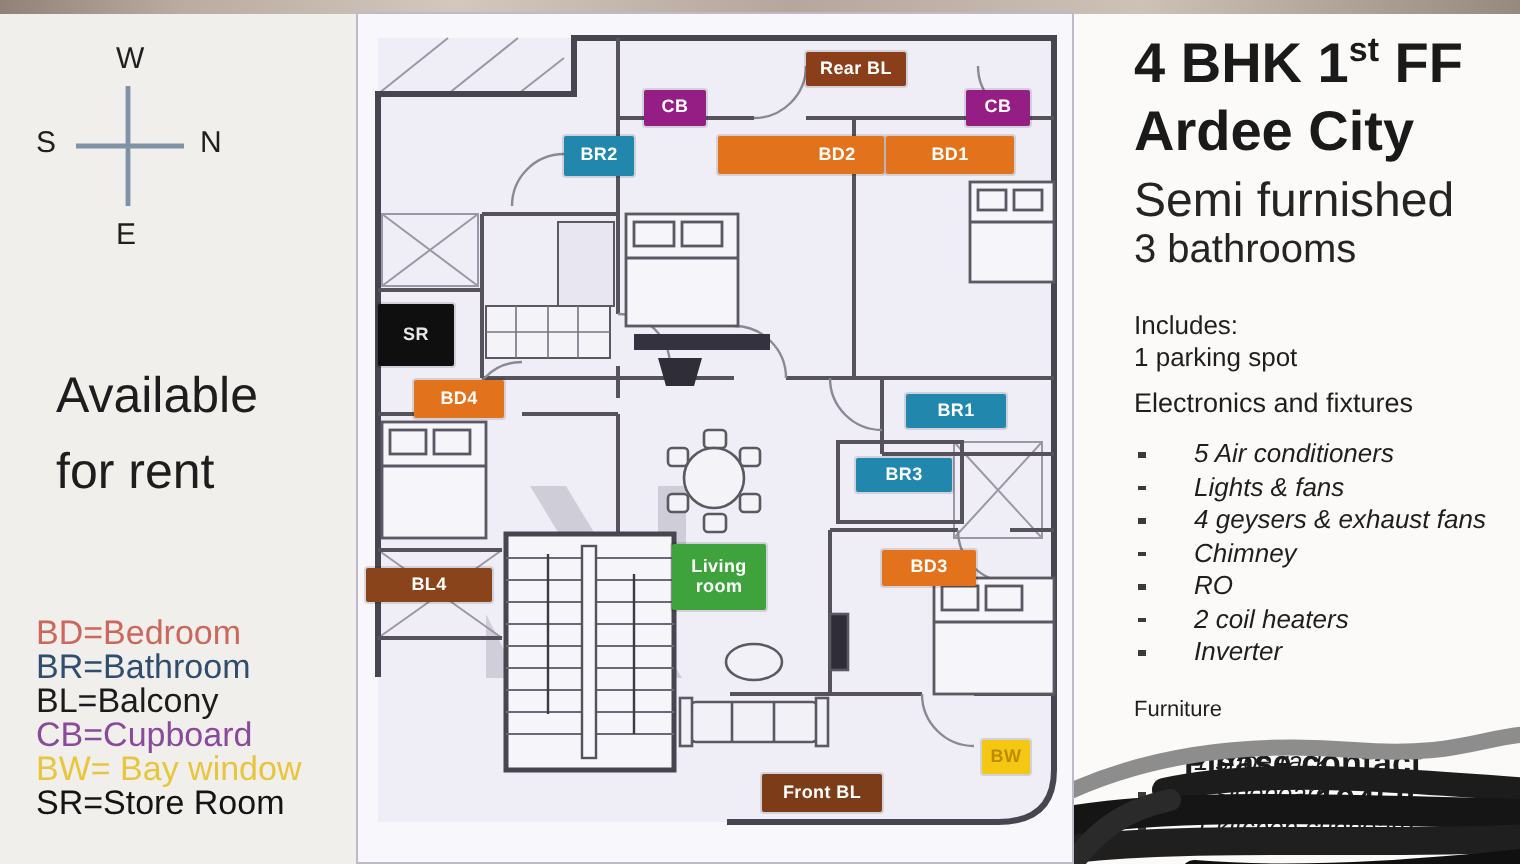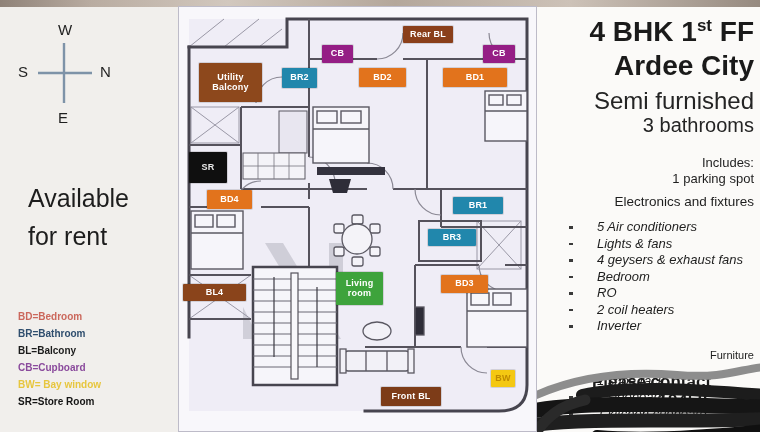--- a/index.html
+++ b/index.html
@@ -13,32 +13,32 @@
   .left-panel{position:absolute;left:0;top:7px;width:178px;height:425px;background:#f1efec;}
   .compass{position:absolute;left:14px;top:12px;width:100px;height:110px;}
   .compass svg{position:absolute;left:0;top:0;}
   .compass .pt{position:absolute;font-size:15px;color:#1f1f1f;}
   .compass .pt.n-top{left:44px;top:2px;}
   .compass .pt.n-left{left:4px;top:44px;}
   .compass .pt.n-right{left:86px;top:44px;}
   .compass .pt.n-bottom{left:44px;top:90px;}
   .availability{position:absolute;left:28px;top:172px;font-size:25px;line-height:38px;color:#1d1d1d;}
   .legend{position:absolute;left:18px;top:301px;}
-  .legend-line{font-size:10px;font-weight:bold;line-height:17px;white-space:nowrap;}
+  .legend-line{font-size:17px;font-weight:normal;line-height:17px;white-space:nowrap;}
 
   
   .plan{position:absolute;left:178px;top:6px;width:359px;height:426px;background:#f8f7fb;border:1px solid #bdbbc8;box-sizing:border-box;}
   .plan svg{position:absolute;left:0;top:0;}
   .plan-labels{position:absolute;left:0;top:0;width:100%;height:100%;}
   .plan-label{position:absolute;display:flex;align-items:center;justify-content:center;text-align:center;
     font-size:9px;font-weight:bold;line-height:1.1;border-radius:1px;box-shadow:0 0 0 1px rgba(0,0,0,.12);
     letter-spacing:.2px;}
 
   
-  .details{position:absolute;left:537px;top:7px;width:223px;height:425px;background:#fbfaf8;color:#1e1e1e;text-align:right;}
+  .details{position:absolute;left:537px;top:7px;width:223px;height:425px;background:#fbfaf8;color:#1e1e1e;}
   .details .inner{padding:8px 6px 0 30px;}
   .title{font-size:28px;font-weight:bold;line-height:34px;color:#1a1a1a;}
   .title .sup{font-size:17px;vertical-align:super;line-height:0;}
   .sub1{font-size:24px;line-height:25px;margin-top:5px;color:#242424;}
   .sub2{font-size:20px;line-height:25px;color:#242424;}
   .includes{margin-top:17px;font-size:13px;line-height:16px;}
   .sec-heading{margin-top:6px;font-size:13.5px;line-height:17px;}
   ul.blist{list-style:none;margin:9px 0 0 0;padding:0;}
   ul.blist li{display:flex;align-items:flex-start;height:16.5px;font-size:13px;font-style:italic;}
   ul.blist .dash{flex:0 0 4px;width:4px;height:2.5px;background:#3a3a3a;margin:7px 0 0 2px;}
@@ -186,29 +186,28 @@
         <rect x="166" y="344" width="64" height="20" rx="3"></rect>
           <path d="M187,344 V364 M208,344 V364"></path>
         <rect x="161" y="342" width="6" height="24"></rect>
           <rect x="229" y="342" width="6" height="24"></rect>
         <ellipse cx="198" cy="324" rx="14" ry="9"></ellipse>
         <rect x="236" y="300" width="9" height="28" fill="#2e2d38"></rect>
       </g>
     </svg>
     <div class="plan-labels">
 
-        <div class="plan-label" style="left: 20px; top: 56px; width: 63px; height: 39px; background-color: rgb(141, 72, 28); color: rgb(255, 255, 255);">Utility Balcony</div>
 
         <div class="plan-label" style="left: 103px; top: 61px; width: 35px; height: 20px; background-color: rgb(33, 135, 172); color: rgb(255, 255, 255);">BR2</div>
 
         <div class="plan-label" style="left: 143px; top: 38px; width: 31px; height: 18px; background-color: rgb(149, 30, 133); color: rgb(255, 255, 255);">CB</div>
 
         <div class="plan-label" style="left: 224px; top: 19px; width: 50px; height: 17px; background-color: rgb(138, 63, 26); color: rgb(255, 255, 255);">Rear BL</div>
 
-        <div class="plan-label" style="left: 180px; top: 61px; width: 47px; height: 19px; background-color: rgb(226, 115, 28); color: rgb(255, 255, 255);">BD2</div>
+        <div class="plan-label" style="left: 180px; top: 61px; width: 47px; height: 19px; background-color: rgb(226, 115, 28); color: rgb(255, 255, 255); padding-left: 36px;">BD2</div>
 
         <div class="plan-label" style="left: 264px; top: 61px; width: 64px; height: 19px; background-color: rgb(226, 115, 28); color: rgb(255, 255, 255);">BD1</div>
 
         <div class="plan-label" style="left: 304px; top: 38px; width: 32px; height: 18px; background-color: rgb(149, 30, 133); color: rgb(255, 255, 255);">CB</div>
 
         <div class="plan-label" style="left: 10px; top: 145px; width: 38px; height: 31px; background-color: rgb(15, 15, 15); color: rgb(232, 232, 232);">SR</div>
 
         <div class="plan-label" style="left: 28px; top: 183px; width: 45px; height: 19px; background-color: rgb(226, 115, 28); color: rgb(255, 255, 255);">BD4</div>
 
         <div class="plan-label" style="left: 274px; top: 190px; width: 50px; height: 17px; background-color: rgb(33, 135, 172); color: rgb(255, 255, 255);">BR1</div>
@@ -254,21 +253,21 @@
             <span class="itx">Lights &amp; fans</span>
           </li>
 
           <li>
             <span class="dash"></span>
             <span class="itx">4 geysers &amp; exhaust fans</span>
           </li>
 
           <li>
             <span class="dash"></span>
-            <span class="itx">Bedroom</span>
+            <span class="itx">Chimney</span>
           </li>
 
           <li>
             <span class="dash"></span>
             <span class="itx">RO</span>
           </li>
 
           <li>
             <span class="dash"></span>
             <span class="itx">2 coil heaters</span>

